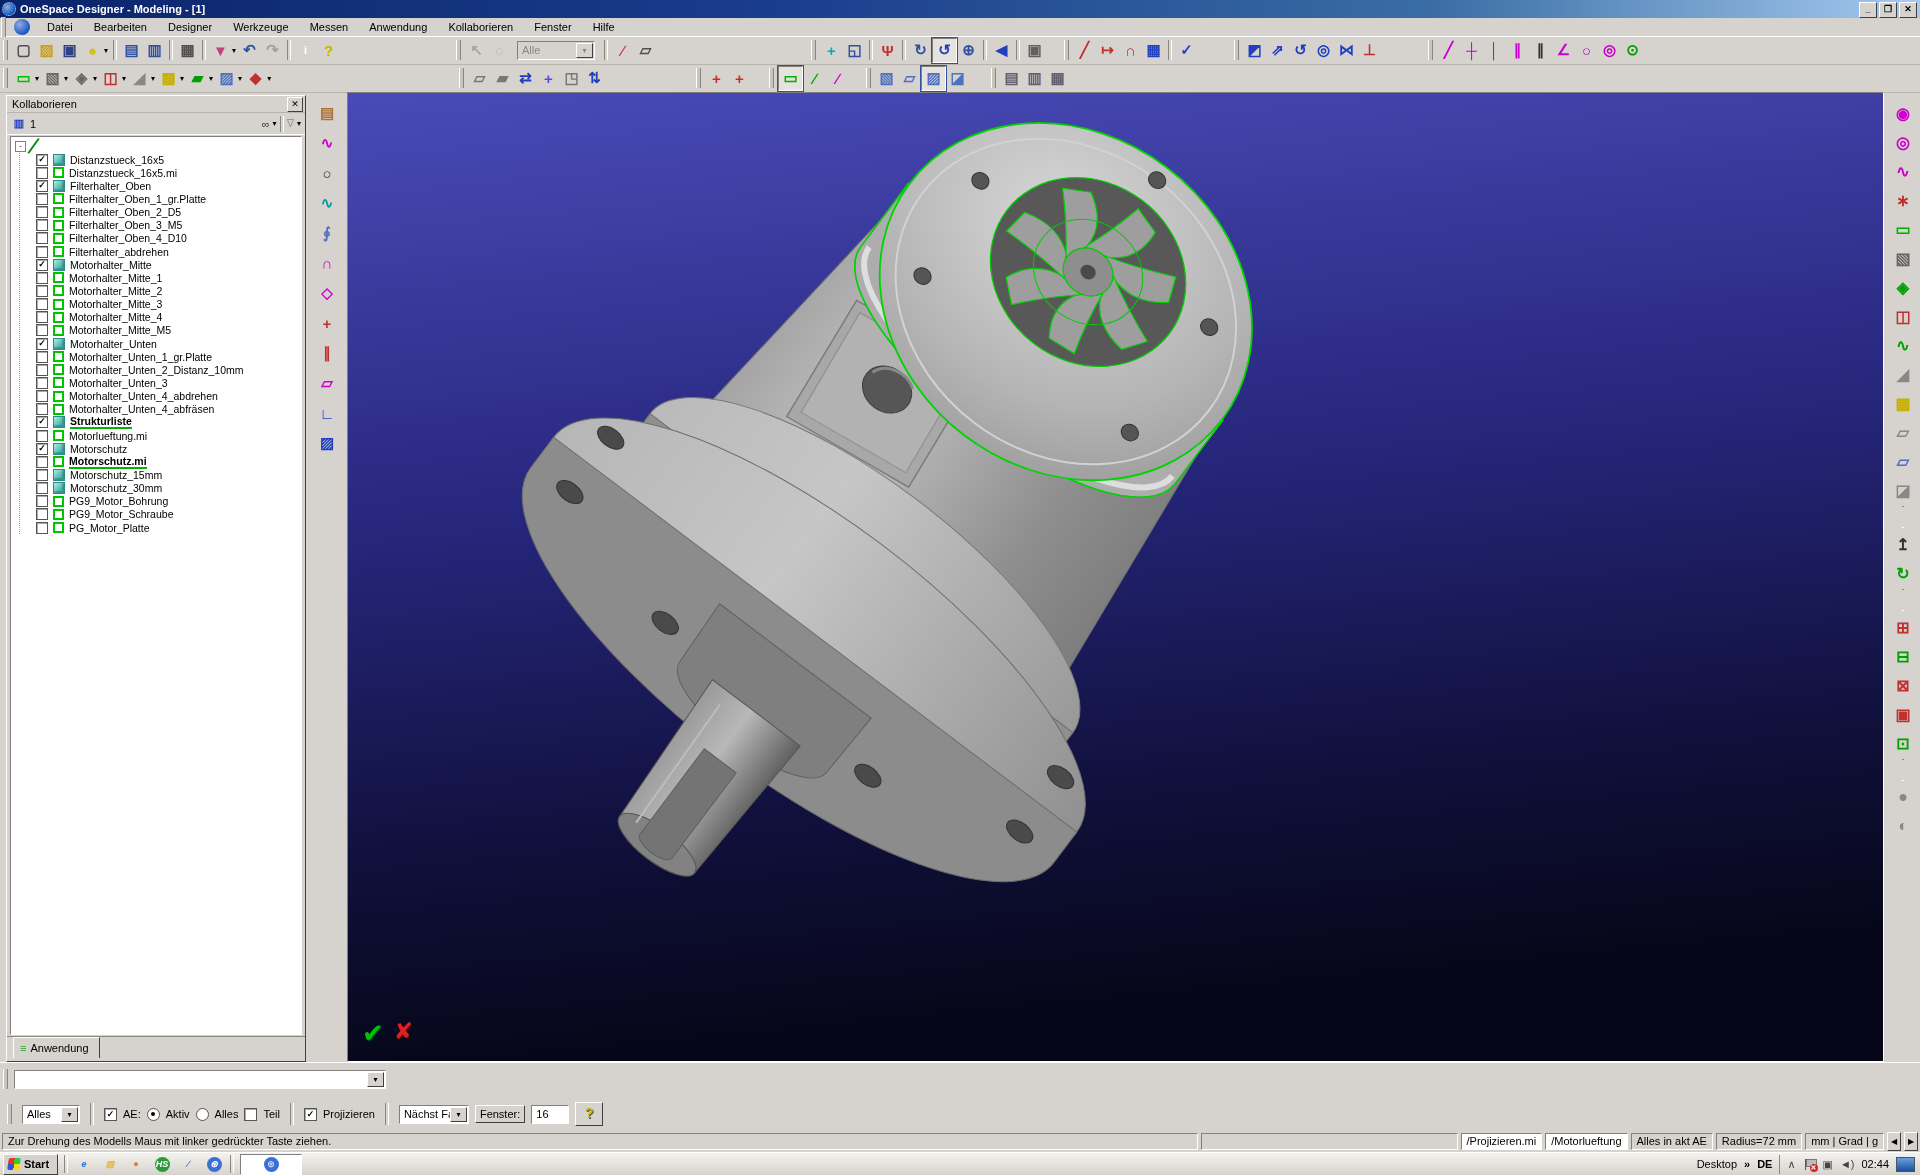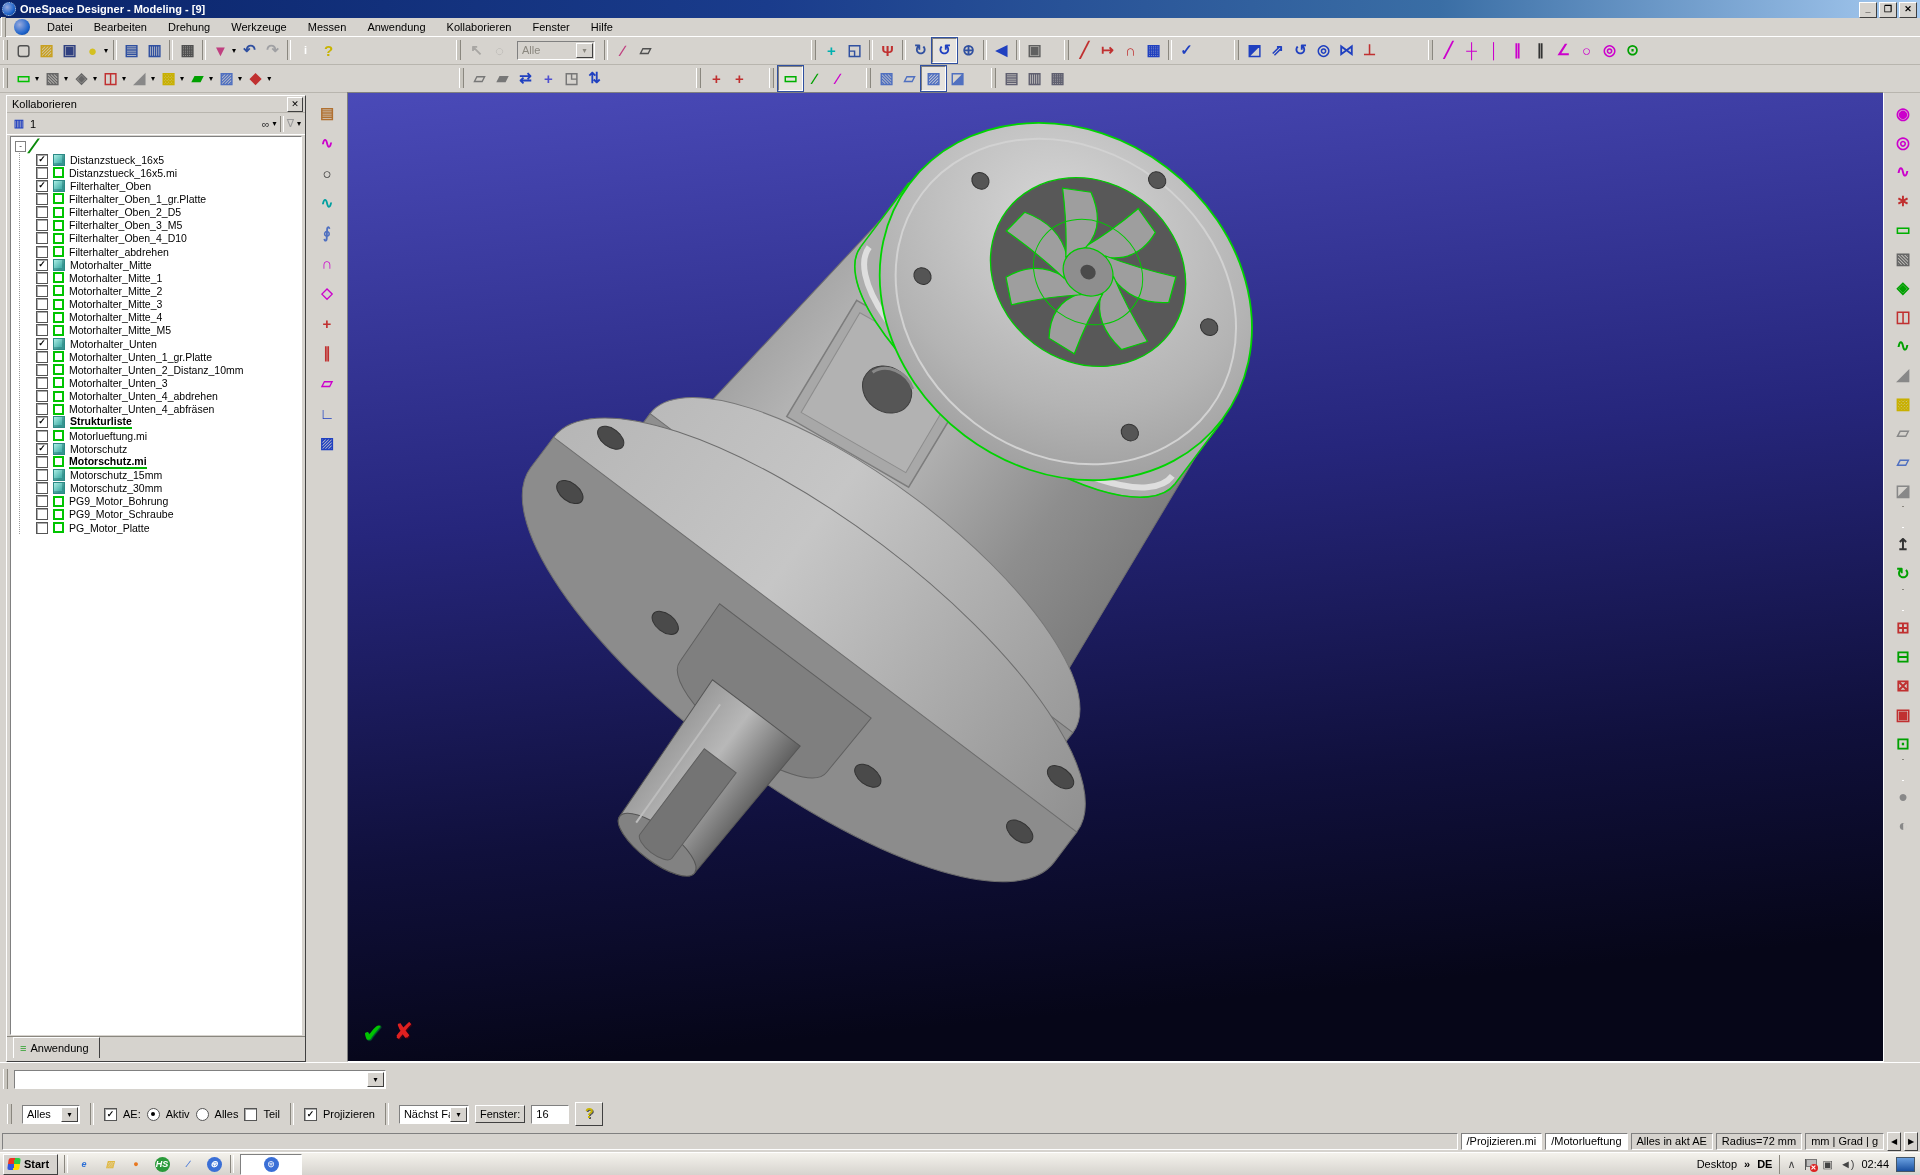--- a/index.html
+++ b/index.html
@@ -125,37 +125,37 @@
   .flagico .pole{position:absolute;left:2px;top:1px;width:1px;height:11px;background:#555;}
   .flagico .cloth{position:absolute;left:3px;top:1px;width:9px;height:6px;background:#bbb;border:1px solid #777;}
   .flagico .bad{position:absolute;right:-2px;bottom:-1px;width:8px;height:8px;border-radius:50%;background:#d22;
     color:#fff;font-size:7px;line-height:8px;text-align:center;font-weight:bold;}
 </style>
 </head>
 <body>
 
 <div id="titlebar" class="abs">
   <span class="appicon"></span>
-  <span>OneSpace Designer - Modeling - [9]</span>
+  <span>OneSpace Designer - Modeling - [1]</span>
   <span id="winbtns">
     <span class="winbtn">_</span>
     <span class="winbtn">❐</span>
     <span class="winbtn">✕</span>
   </span>
 </div>
 
 <div id="menubar" class="abs">
   <span class="grip"></span>
   <span class="appicon" style="width:16px;height:16px;border-radius:50%;background:radial-gradient(circle at 35% 35%,#9ad,#26c 60%,#038);margin:0 8px 0 4px;"></span>
   <span>
     <span class="mitem">Datei</span>
   
     <span class="mitem">Bearbeiten</span>
   
-    <span class="mitem">Drehung</span>
+    <span class="mitem">Designer</span>
   
     <span class="mitem">Werkzeuge</span>
   
     <span class="mitem">Messen</span>
   
     <span class="mitem">Anwendung</span>
   
     <span class="mitem">Kollaborieren</span>
   
     <span class="mitem">Fenster</span>
@@ -1244,20 +1244,21 @@
   <span class="combo" style="width:70px;">
     <span style="white-space:nowrap;overflow:hidden;">Nächst Fang</span>
     <span class="cbtn">▾</span>
   </span>
   <span style="background:#d6d3ce;border:1px solid;border-color:#fff #404040 #404040 #fff;padding:2px 4px;">Fenster:</span>
   <span class="field" style="width:38px;">16</span>
   <span id="helpbtn">?</span>
 </div>
 
 <div id="statusbar" class="abs">
+  <span class="sbox" id="sbmsg">Zur Drehung des Modells Maus mit linker gedrückter Taste ziehen.</span>
   <span class="sbox" id="sbspacer"></span>
   <span style="display:flex;gap:3px;">
 
       <span class="sbox light">/Projizieren.mi</span>
 
       <span class="sbox light">/Motorlueftung</span>
 
       <span class="sbox">Alles in akt AE</span>
 
       <span class="sbox">Radius=72 mm</span>

